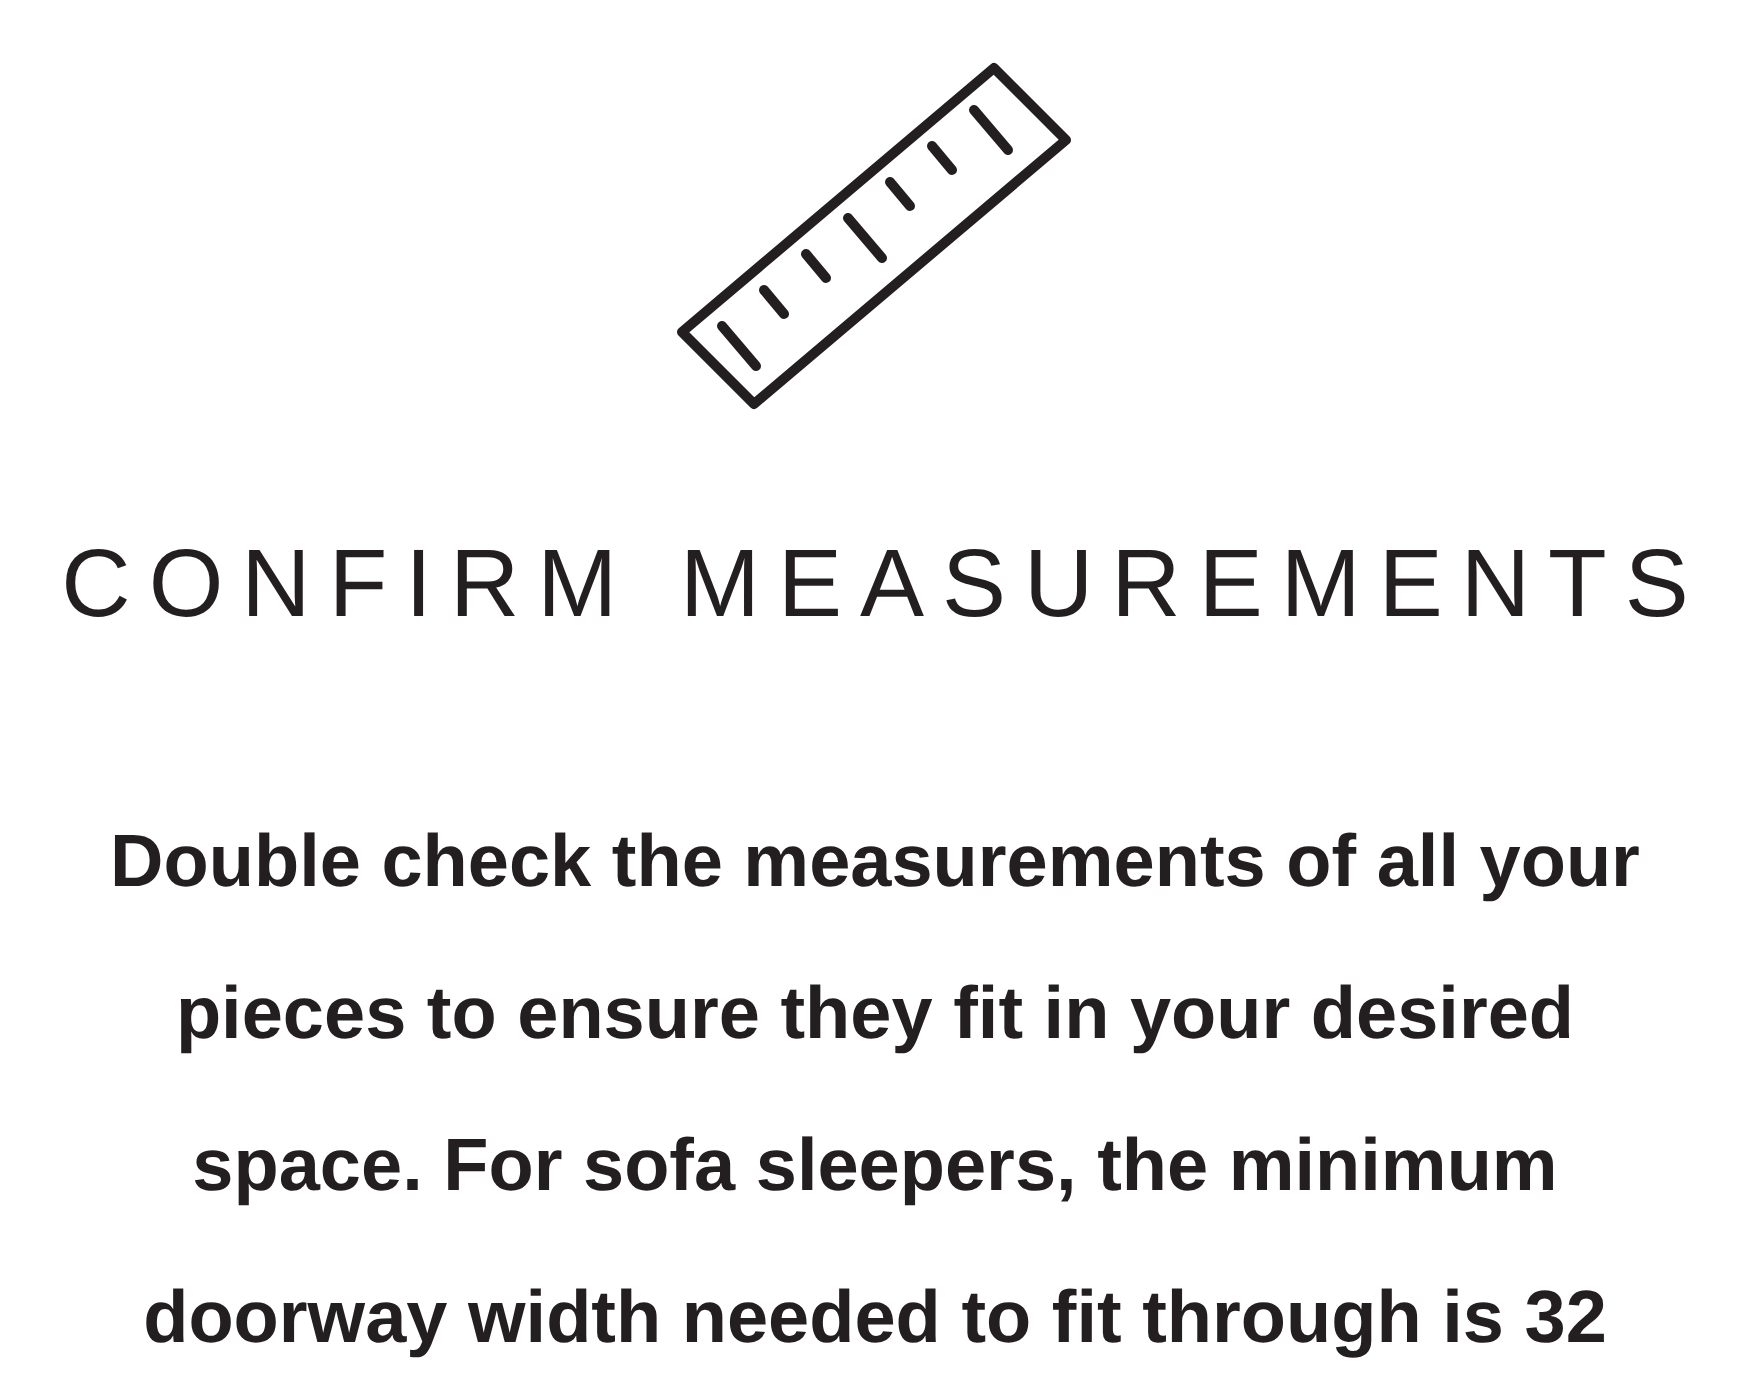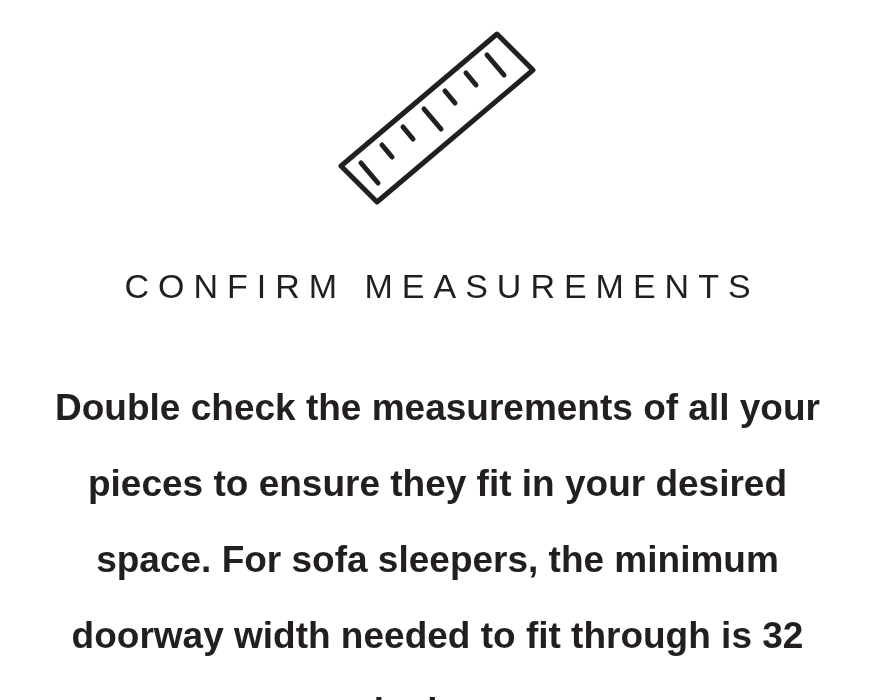--- a/index.html
+++ b/index.html
@@ -30,21 +30,21 @@
     height: 195px;
     display: flex;
     align-items: center;
     justify-content: center;
   }
   .icon-wrap svg {
     display: block;
   }
   .headline {
     margin-top: 58px;
-    font-size: 34px;
+    font-size: 48px;
     line-height: 1;
     font-weight: 400;
     letter-spacing: 9px;
     text-indent: 9px;
     color: #231f20;
     text-align: center;
     white-space: nowrap;
   }
   .body-copy {
     margin-top: 44px;

